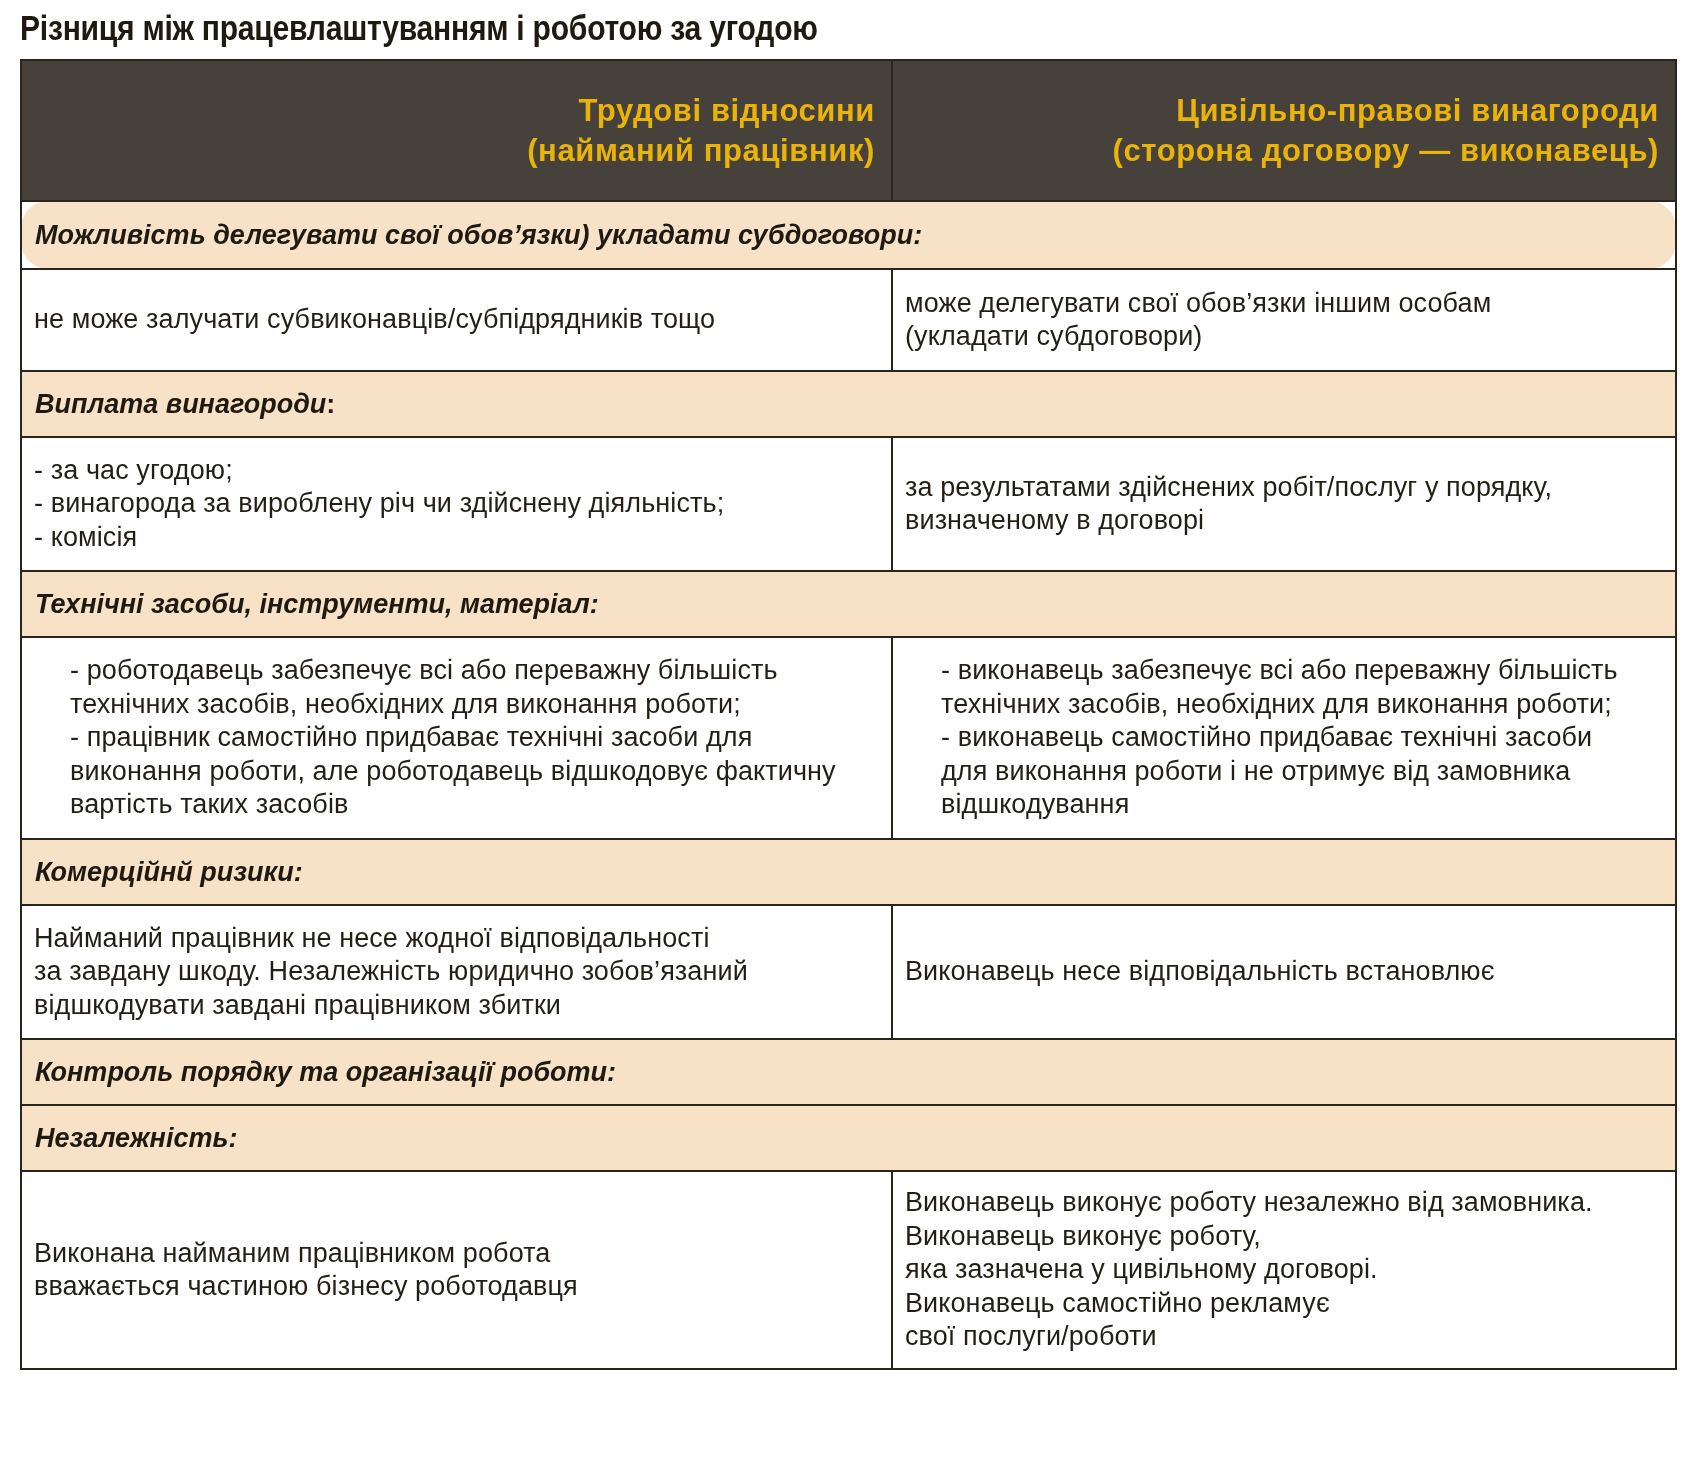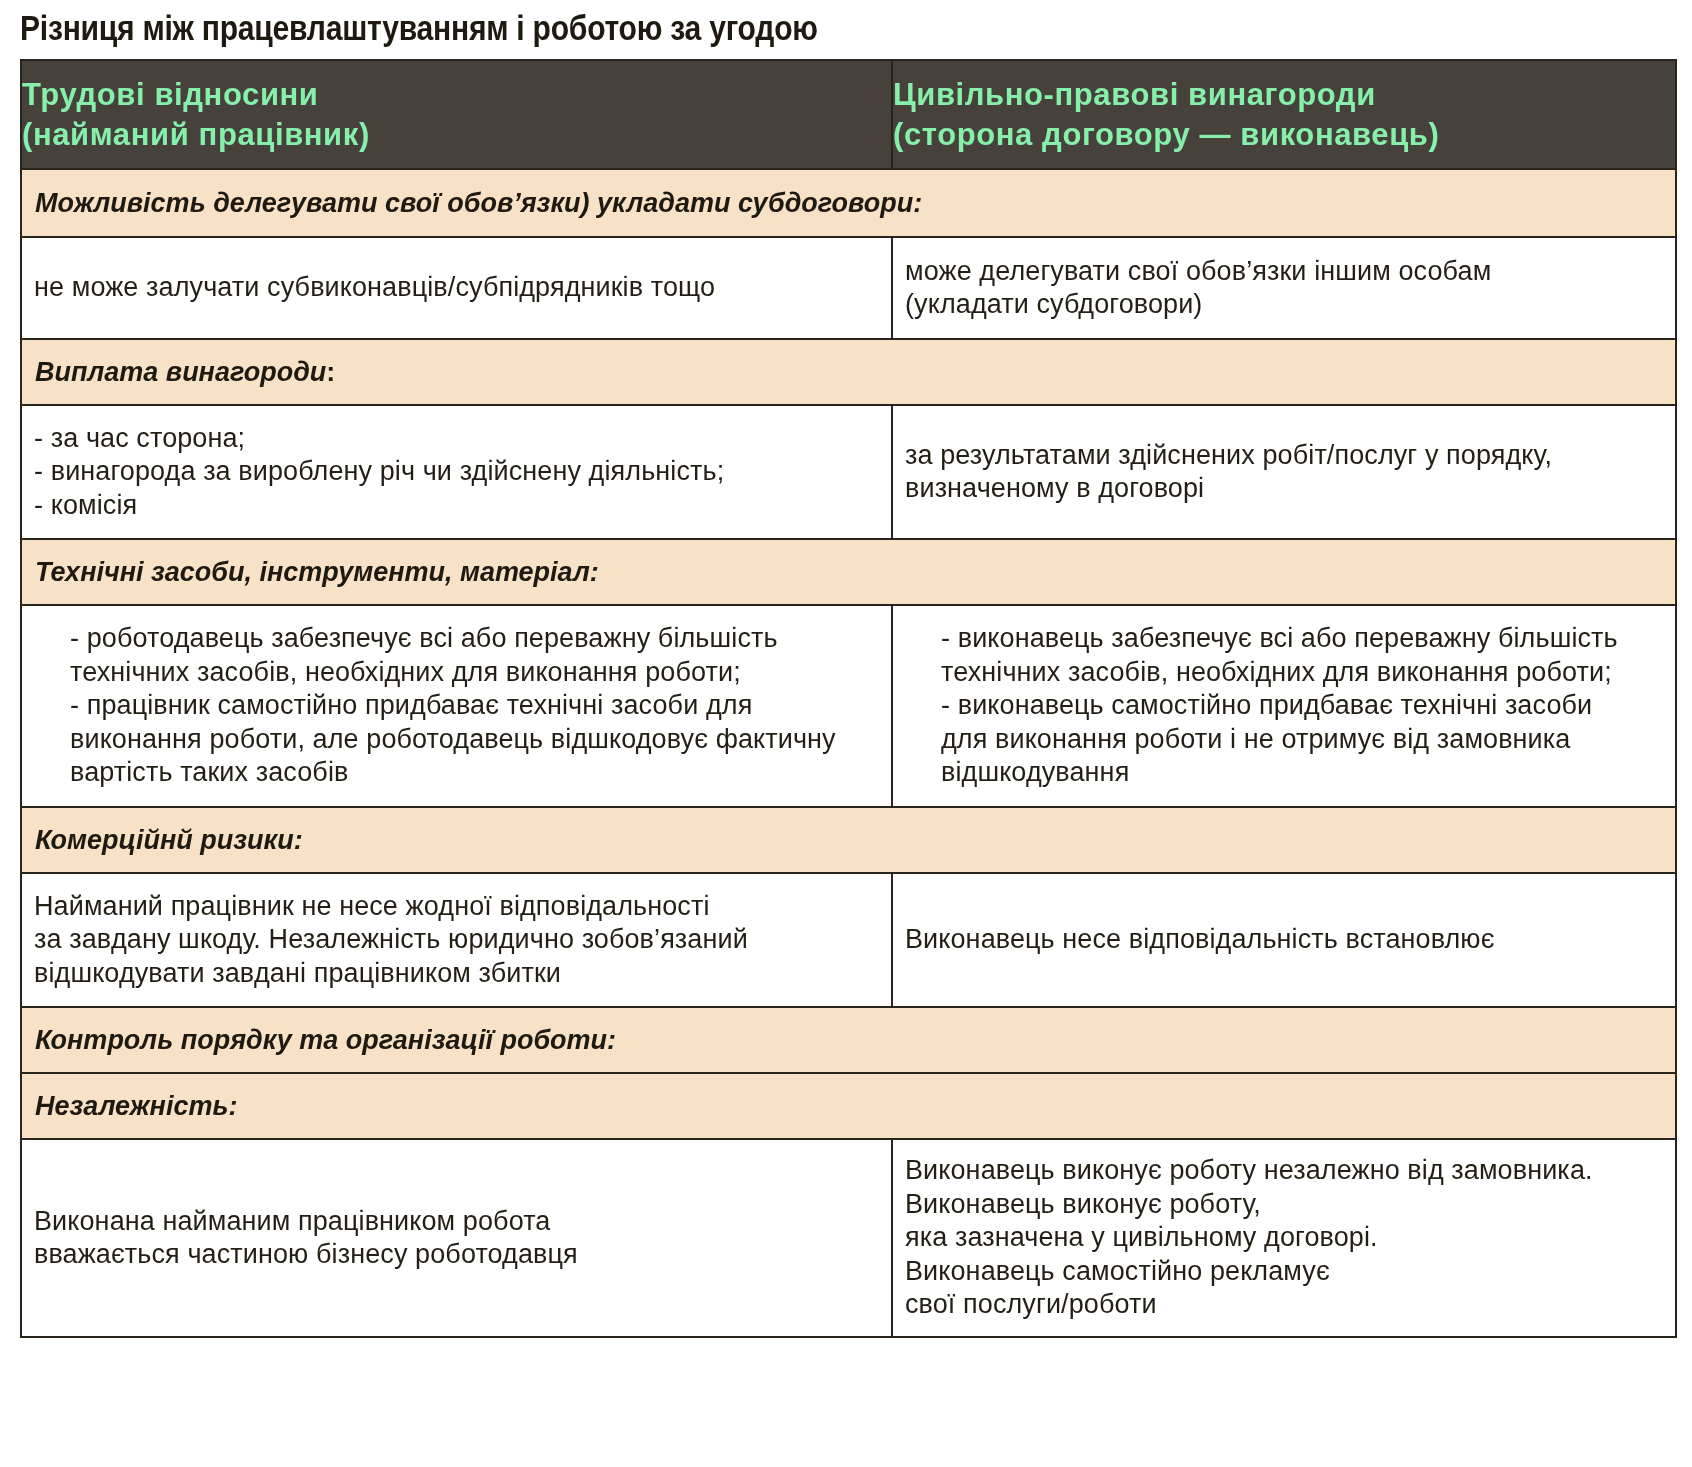--- a/index.html
+++ b/index.html
@@ -4,36 +4,36 @@
 <style>
   html, body { margin: 0; padding: 0; background: #ffffff; }
   body { width: 1692px; height: 1467px; overflow: hidden; position: relative;
          font-family: "Liberation Sans", sans-serif; color: #231f16; }
   .title { position: absolute; left: 20px; top: 8px; font-size: 35px; font-weight: bold;
            letter-spacing: -0.3px; color: #1e1a12; transform: scaleX(0.86); transform-origin: left top; white-space: nowrap; }
   table.cmp { position: absolute; left: 20px; top: 59px; width: 1655px; border-collapse: collapse;
               table-layout: fixed; border: 2px solid #2a251c; }
   table.cmp col.c1 { width: 871px; }
   table.cmp col.c2 { width: 784px; }
-  th.hdr { background: #46423b; color: #86efac; font-weight: bold; font-size: 31px; line-height: 40px;
-           text-align: left; height: 107px; border: 2px solid #2a251c; padding: 0; letter-spacing: 0.6px; }
+  th.hdr { background: #46423b; color: #eab308; font-weight: bold; font-size: 31px; line-height: 40px;
+           text-align: right; height: 107px; border: 2px solid #2a251c; padding: 16px; letter-spacing: 0.6px; }
   th.hdr span { display: block; }
   td.sec { background: #f8e2c7; height: 64px; border: 2px solid #2a251c; padding: 0 0 0 13px;
            font-weight: bold; font-style: italic; font-size: 27px; color: #1e1a12; }
   td.sec .colon { font-style: normal; }
   td.val { background: #ffffff; border: 2px solid #2a251c; padding: 10px 12px; vertical-align: middle;
            font-size: 27px; line-height: 33.5px; color: #231f16; letter-spacing: 0.1px; }
   td.val span.ln { display: block; white-space: nowrap; }
   tr.r1 td.val { height: 80px; }
   tr.r2 td.val { height: 112px; }
   tr.r3 td.val { height: 180px; padding-left: 48px; }
   tr.r4 td.val { height: 112px; }
   tr.r5 td.val { height: 80px; }
   tr.r6 td.val { height: 176px; }
-  tr.h1 td.sec { height: 66px; }
+  tr.h1 td.sec { height: 66px; border-radius: 27px; }
 </style>
 </head>
 <body>
 
 <div class="title">Різниця між працевлаштуванням і роботою за угодою</div>
 
 <table class="cmp">
   <colgroup>
       <col class="c1">
       <col class="c2">
@@ -61,21 +61,21 @@
         <td class="val">
           <span class="ln">може делегувати свої обов’язки іншим особам</span>
           <span class="ln">(укладати субдоговори)</span>
         </td>
       </tr>
       <tr class="h2">
         <td colspan="2" class="sec"><span>Виплата винагороди</span><span class="colon">:</span></td>
       </tr>
       <tr class="r2">
         <td class="val">
-          <span class="ln">- за час сторона;</span>
+          <span class="ln">- за час угодою;</span>
           <span class="ln">- винагорода за вироблену річ чи здійснену діяльність;</span>
           <span class="ln">- комісія</span>
         </td>
         <td class="val">
           <span class="ln">за результатами здійснених робіт/послуг у порядку,</span>
           <span class="ln">визначеному в договорі</span>
         </td>
       </tr>
       <tr class="h3">
         <td colspan="2" class="sec"><span>Технічні засоби, інструменти, матеріал:</span></td>

